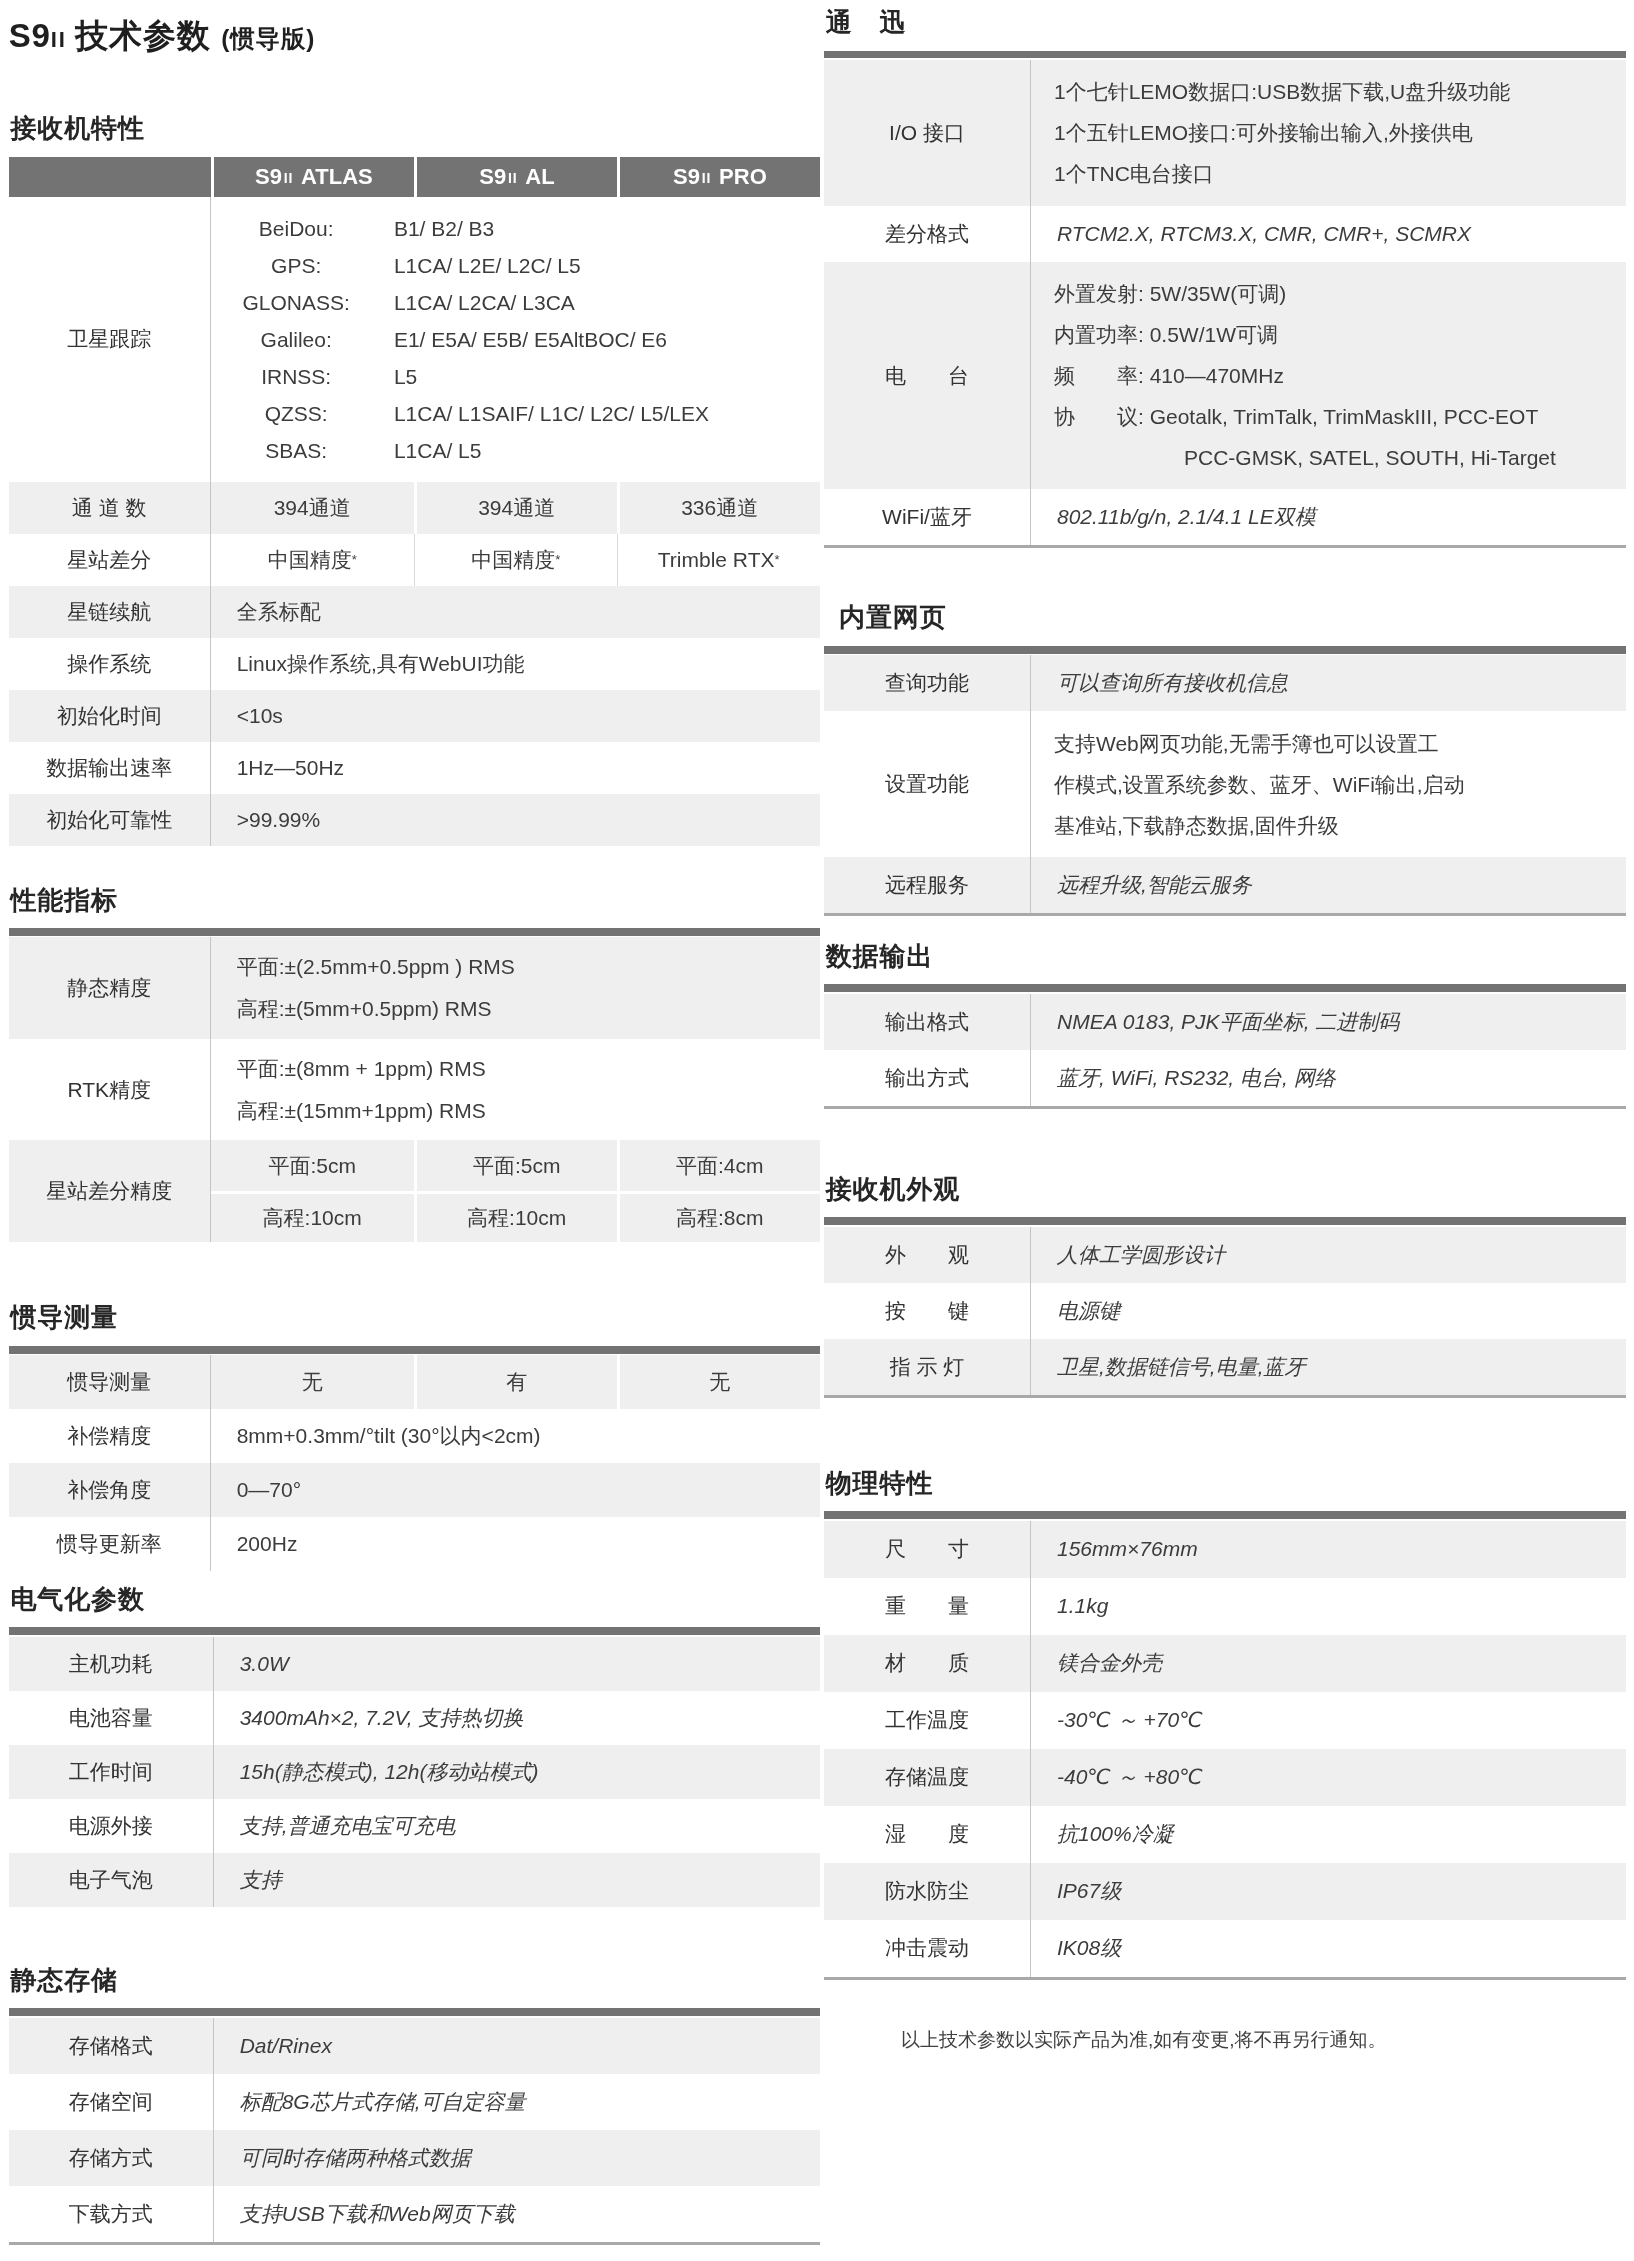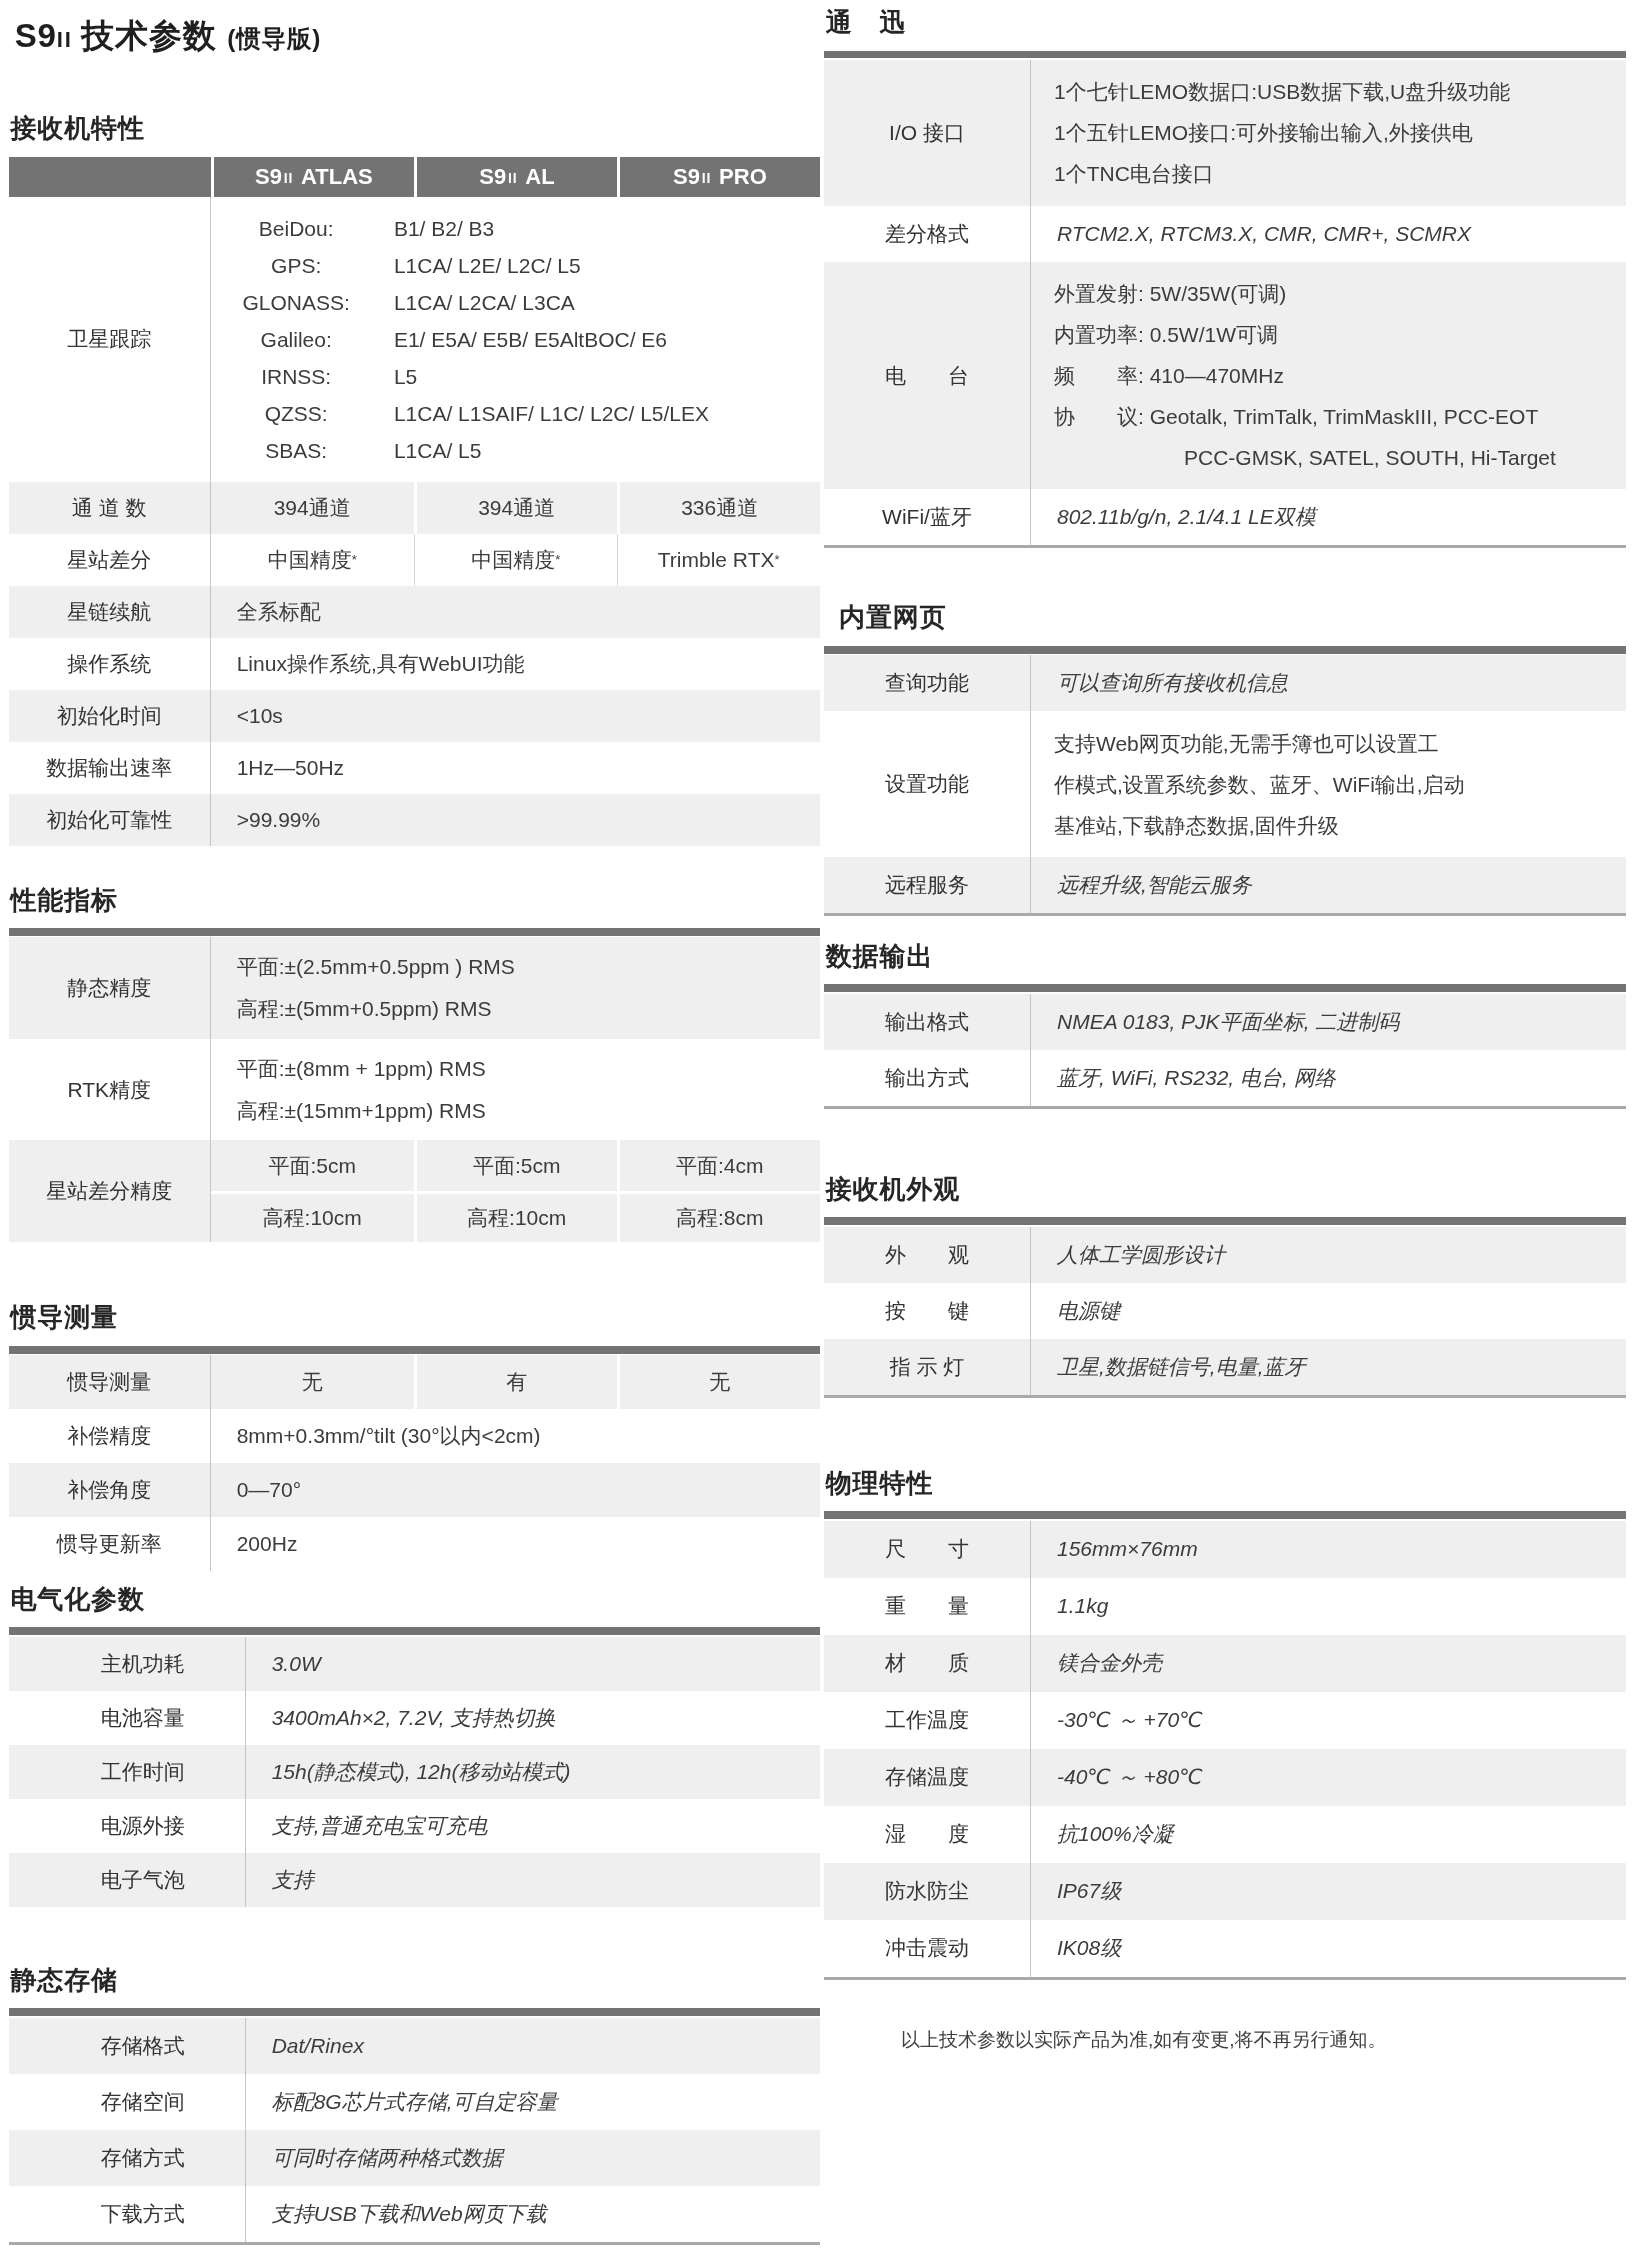--- a/index.html
+++ b/index.html
@@ -1,21 +1,21 @@
 <!DOCTYPE html>
 <html style="font-size:14px"><head>
 <meta charset="utf-8">
 <style>
   html,body{margin:0;padding:0;background:#ffffff;}
   body{width:1634px;height:2261px;position:relative;overflow:hidden;
        font-family:"Liberation Sans","DejaVu Sans",sans-serif;color:#3c3c3c;font-size:21px;}
   .col-left{position:absolute;left:8.7px;top:0;width:811px;}
   .col-right{position:absolute;left:824px;top:5.2px;width:802px;}
 
-  h1{font-size:33px;font-weight:700;color:#1f1f1f;margin:14px 0 0 6px;letter-spacing:0.9px;}
+  h1{font-size:33px;font-weight:700;color:#1f1f1f;margin:14px 0 0 0;letter-spacing:0.9px;}
   .num-t{font-size:22px;font-weight:700;letter-spacing:1.7px;}
   .title-rest{margin-left:8.7px;}
   .title-paren{font-size:24.4px;margin-left:10.5px;}
 
   .section-title{font-size:26px;font-weight:700;color:#262626;margin:0 0 10.5px 1.7px;letter-spacing:0.9px;}
   .st-receiver{margin-top:52px;font-family:Liberation Serif, serif;}
   .st-perf{margin-top:37px;}
   .st-imu{margin-top:58px;}
   .st-elec{margin-top:10.5px;}
   .st-store{margin-top:56px;}
@@ -23,21 +23,21 @@
   .st-dataout{margin-top:23px;}
   .st-appear{margin-top:63px;}
   .st-phys{margin-top:68px;}
 
   .bar{height:7.8px;background:#737373;margin-bottom:1.7px;}
   .t{width:100%;}
   .bb{border-bottom:3.5px solid #a9a9a9;}
 
   .row{display:grid;align-items:stretch;}
   .t4 .row{grid-template-columns:202px 1fr 1fr 1fr;}
-  .t2 .row{grid-template-columns:205px 1fr;padding-left:32px;}
+  .t2 .row{grid-template-columns:205px 1fr;}
   .t2r .row{grid-template-columns:207px 1fr;}
   .gray{background:#efefef;}
   .h60{min-height:52px;}
   .h62{min-height:54px;}
   .h64{min-height:56px;}
   .h65{min-height:57px;}
 
   .label{display:flex;align-items:center;justify-content:center;text-align:center;
          border-right:1.7px solid #c4c4c4;padding:0 5.2px;color:#333333;}
   .vc{display:flex;align-items:center;justify-content:center;text-align:center;}

